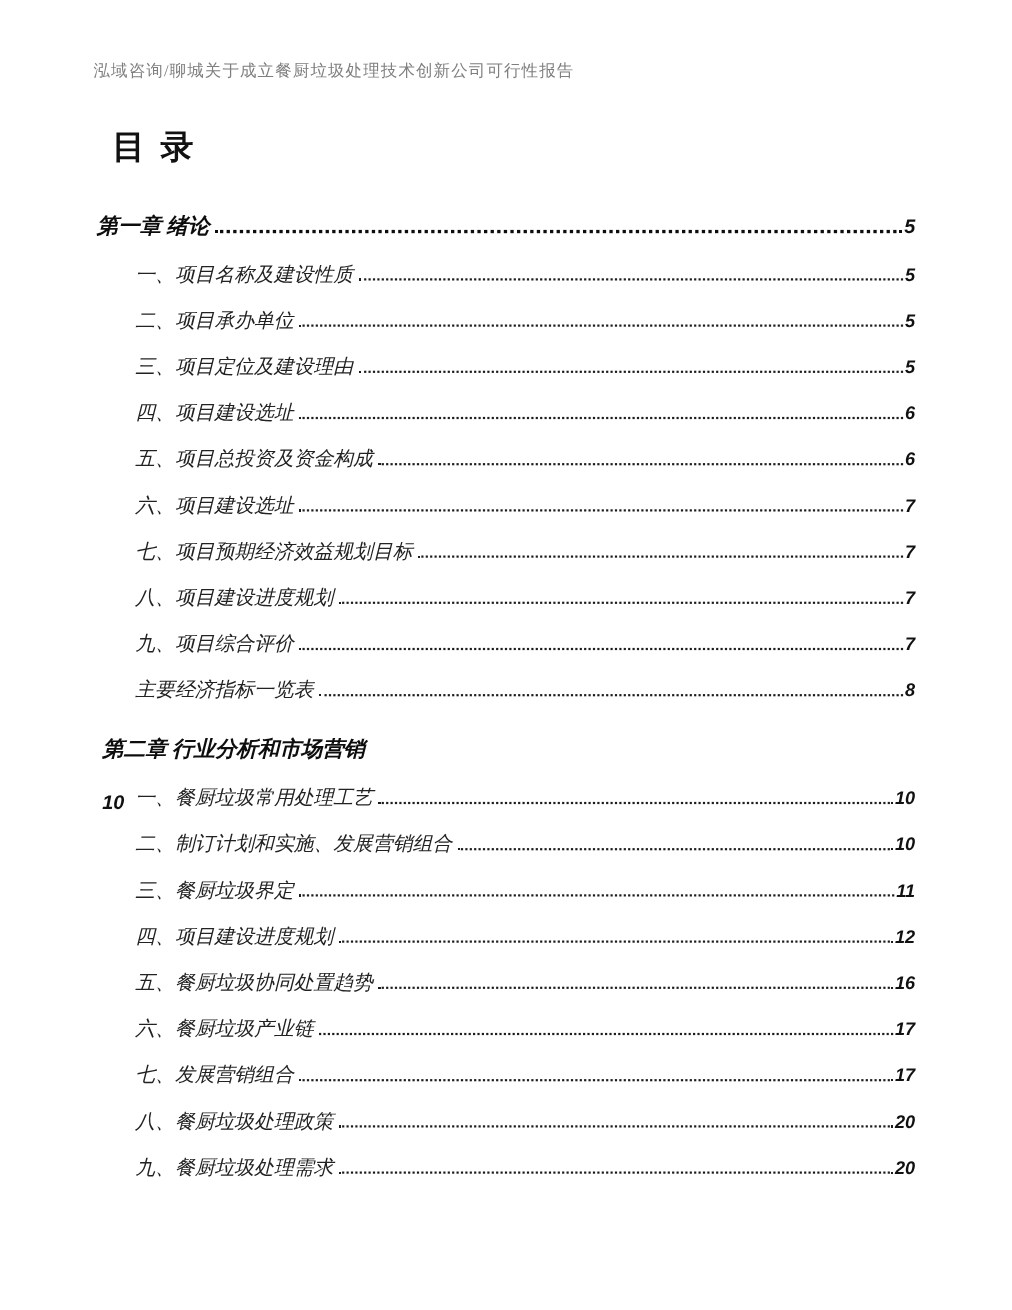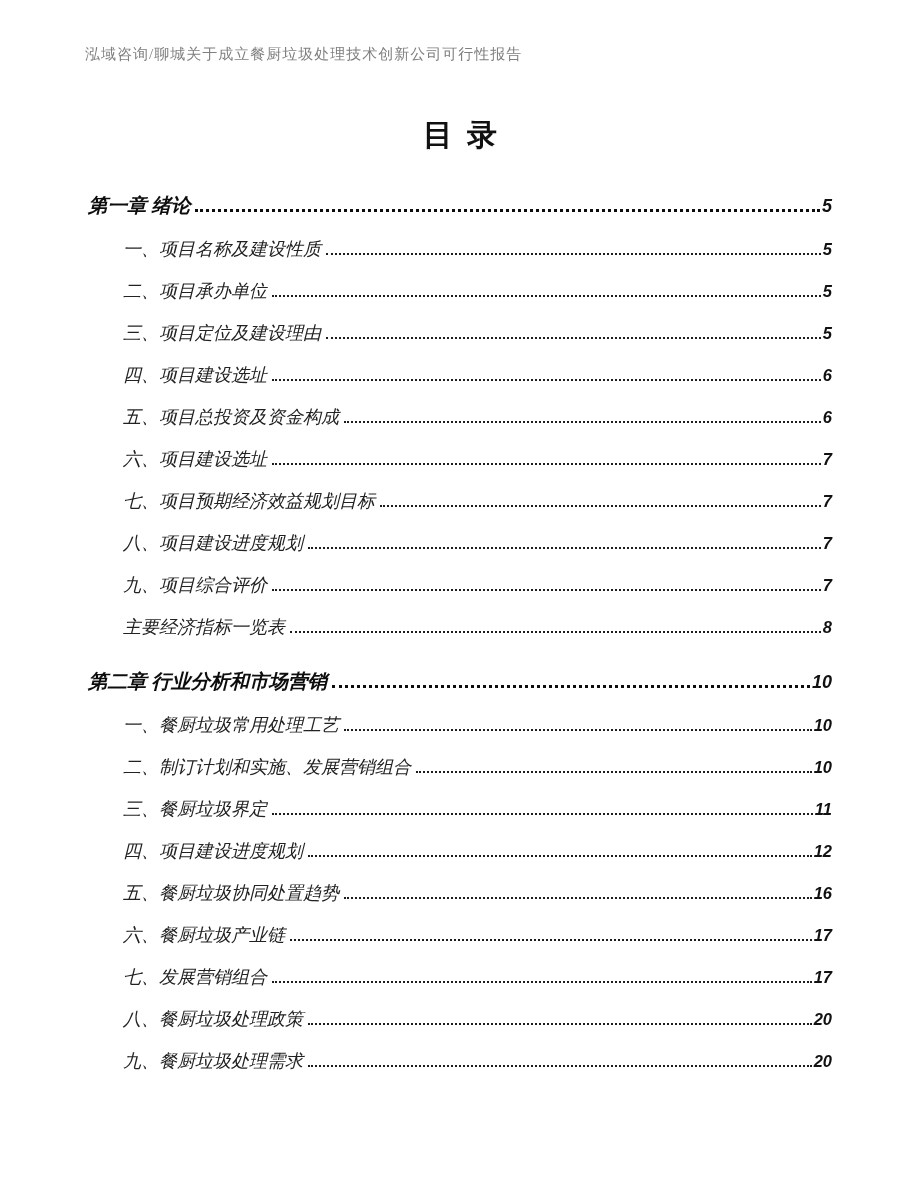--- a/index.html
+++ b/index.html
@@ -14,31 +14,31 @@
     background: #ffffff;
     overflow: hidden;
     font-family: "Liberation Serif", "DejaVu Serif", serif;
     color: #1c1c1c;
     box-sizing: border-box;
     padding: 0 88px;
   }
   .doc-header {
     position: absolute;
     left: 85px;
-    top: 45px;
+    top: 55px;
     font-size: 15px;
     color: #7f7f7f;
     letter-spacing: 1px;
     white-space: nowrap;
   }
   .doc-title {
     margin-top: 112px;
     height: 46px;
     line-height: 46px;
-    text-align: center;
+    text-align: left;
     font-size: 30px;
     font-weight: bold;
     letter-spacing: 14px;
     text-indent: 14px;
     color: #111111;
   }
   .toc {
     margin-top: 26px;
     font-style: italic;
   }
@@ -49,20 +49,21 @@
   }
   .toc-chapter {
     height: 44px;
     line-height: 44px;
     font-size: 19.5px;
     font-weight: bold;
     color: #0d0d0d;
   }
   .toc-chapter:not(:first-child) {
     margin-top: 12px;
+    flex-direction: column;
   }
   .toc-item {
     height: 42px;
     line-height: 42px;
     font-size: 18px;
     padding-left: 35px;
     color: #222222;
     text-align: right;
   }
   .entry-label {

